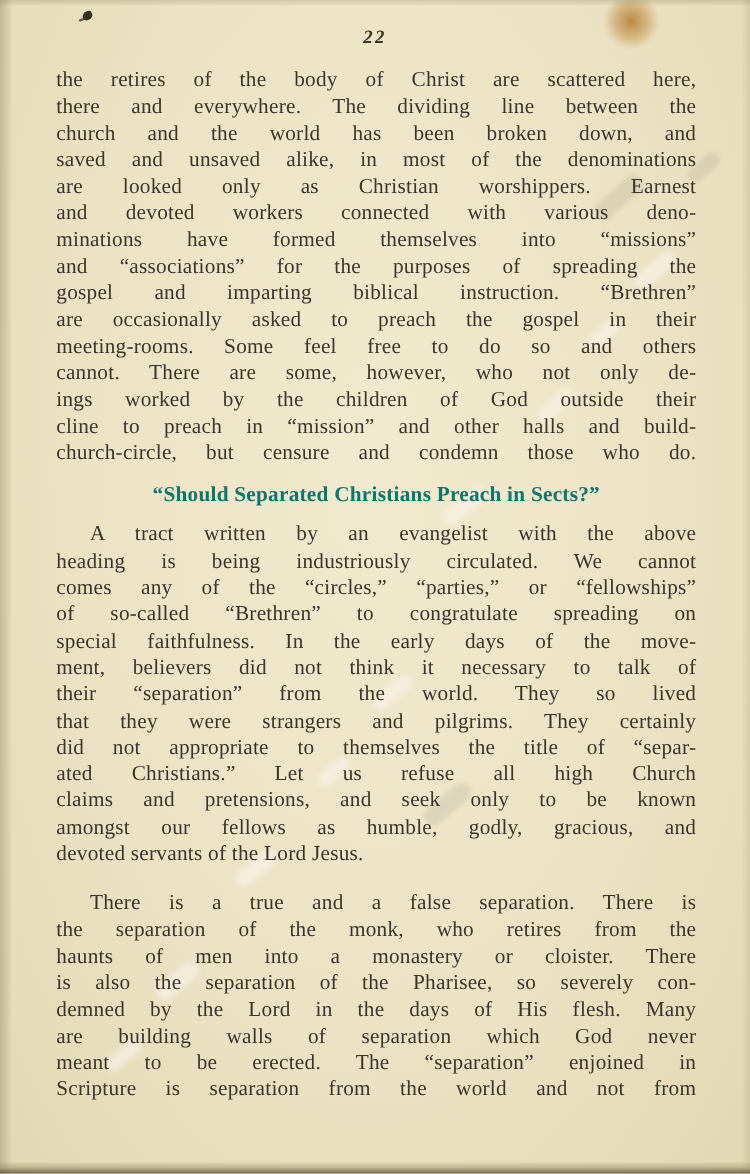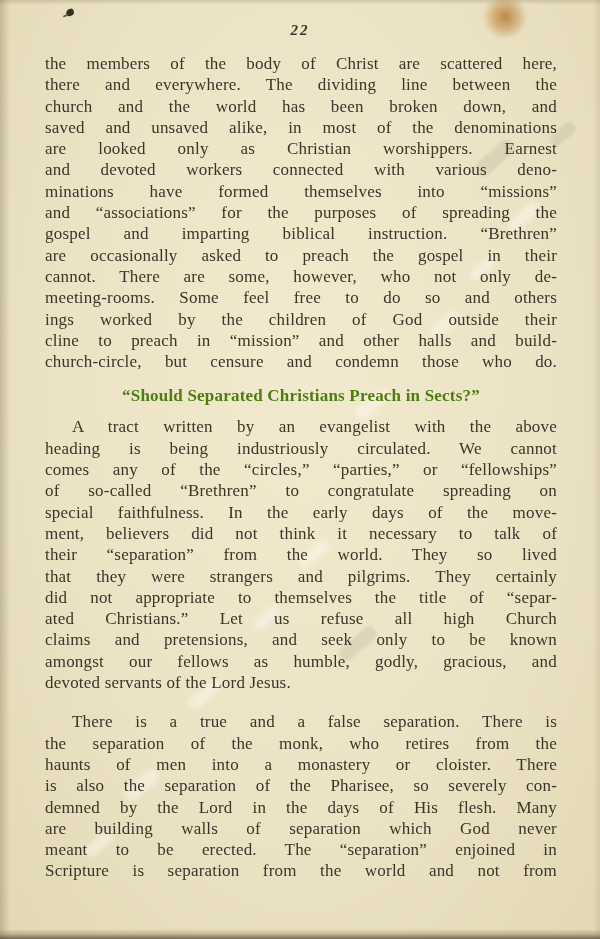--- a/index.html
+++ b/index.html
@@ -33,21 +33,21 @@
   .pagenum { position:absolute; top:22px; left:0; width:100%; text-align:center;
              font-size:15px; font-weight:bold; letter-spacing:2px;font-style:italic; }
   .textblock { position:absolute; left:45px; top:53px; width:512px; }
   .para { margin:0; }
   .para + .para { margin-top:18px; }
   .line { font-size:17px; line-height:21.3px; letter-spacing:.2px;
           text-align:justify; text-align-last:justify; }
   .para.nojl .line:last-child { text-align-last:left; }
   .para.indent .line:first-child { text-indent:27px; }
   .heading { font-size:17px; font-weight:bold; text-align:center;
-             margin:14px 0 10px 0; letter-spacing:.2px; color:#4d7c0f;font-family:Liberation Serif, serif; }
+             margin:14px 0 10px 0; letter-spacing:.2px; color:#0f766e;font-family:Liberation Serif, serif; }
 </style>
 </head>
 <body>
 
 <div class="ink-speck"></div>
 <div class="stain"></div>
 
 <div class="smudge gray" style="left:548px;top:128px;width:30px;height:12px;transform:rotate(-42deg);"></div>
 <div class="smudge gray" style="left:472px;top:150px;width:46px;height:16px;transform:rotate(-42deg);"></div>
 <div class="smudge" style="left:505px;top:210px;width:38px;height:13px;transform:rotate(-42deg);"></div>
@@ -58,32 +58,32 @@
 <div class="smudge gray" style="left:336px;top:636px;width:44px;height:15px;transform:rotate(-40deg);"></div>
 <div class="smudge" style="left:252px;top:612px;width:30px;height:11px;transform:rotate(-40deg);"></div>
 <div class="smudge" style="left:186px;top:688px;width:38px;height:13px;transform:rotate(-40deg);"></div>
 <div class="smudge" style="left:122px;top:778px;width:40px;height:14px;transform:rotate(-40deg);"></div>
 <div class="smudge" style="left:82px;top:838px;width:34px;height:12px;transform:rotate(-40deg);"></div>
 
 <div class="pagenum">22</div>
 
 <div class="textblock">
     <div class="para">
-      <div class="line">the members of the body of Christ are scattered here,</div>
+      <div class="line">the retires of the body of Christ are scattered here,</div>
       <div class="line">there and everywhere.  The dividing line between the</div>
       <div class="line">church and the world has been broken down, and</div>
       <div class="line">saved and unsaved alike, in most of the denominations</div>
       <div class="line">are looked only as Christian worshippers.  Earnest</div>
       <div class="line">and devoted workers connected with various deno-</div>
       <div class="line">minations have formed themselves into “missions”</div>
       <div class="line">and “associations” for the purposes of spreading the</div>
       <div class="line">gospel and imparting biblical instruction.  “Brethren”</div>
       <div class="line">are occasionally asked to preach the gospel in their</div>
+      <div class="line">meeting-rooms.  Some feel free to do so and others</div>
       <div class="line">cannot.  There are some, however, who not only de-</div>
-      <div class="line">meeting-rooms.  Some feel free to do so and others</div>
       <div class="line">ings worked by the children of God outside their</div>
       <div class="line">cline to preach in “mission” and other halls and build-</div>
       <div class="line">church-circle, but censure and condemn those who do.</div>
     </div>
     <div class="heading">“Should Separated Christians Preach in Sects?”</div>
     <div class="para indent nojl">
       <div class="line">A tract written by an evangelist with the above</div>
       <div class="line">heading is being industriously circulated.  We cannot</div>
       <div class="line">comes any of the “circles,” “parties,” or “fellowships”</div>
       <div class="line">of so-called “Brethren” to congratulate spreading on</div>

